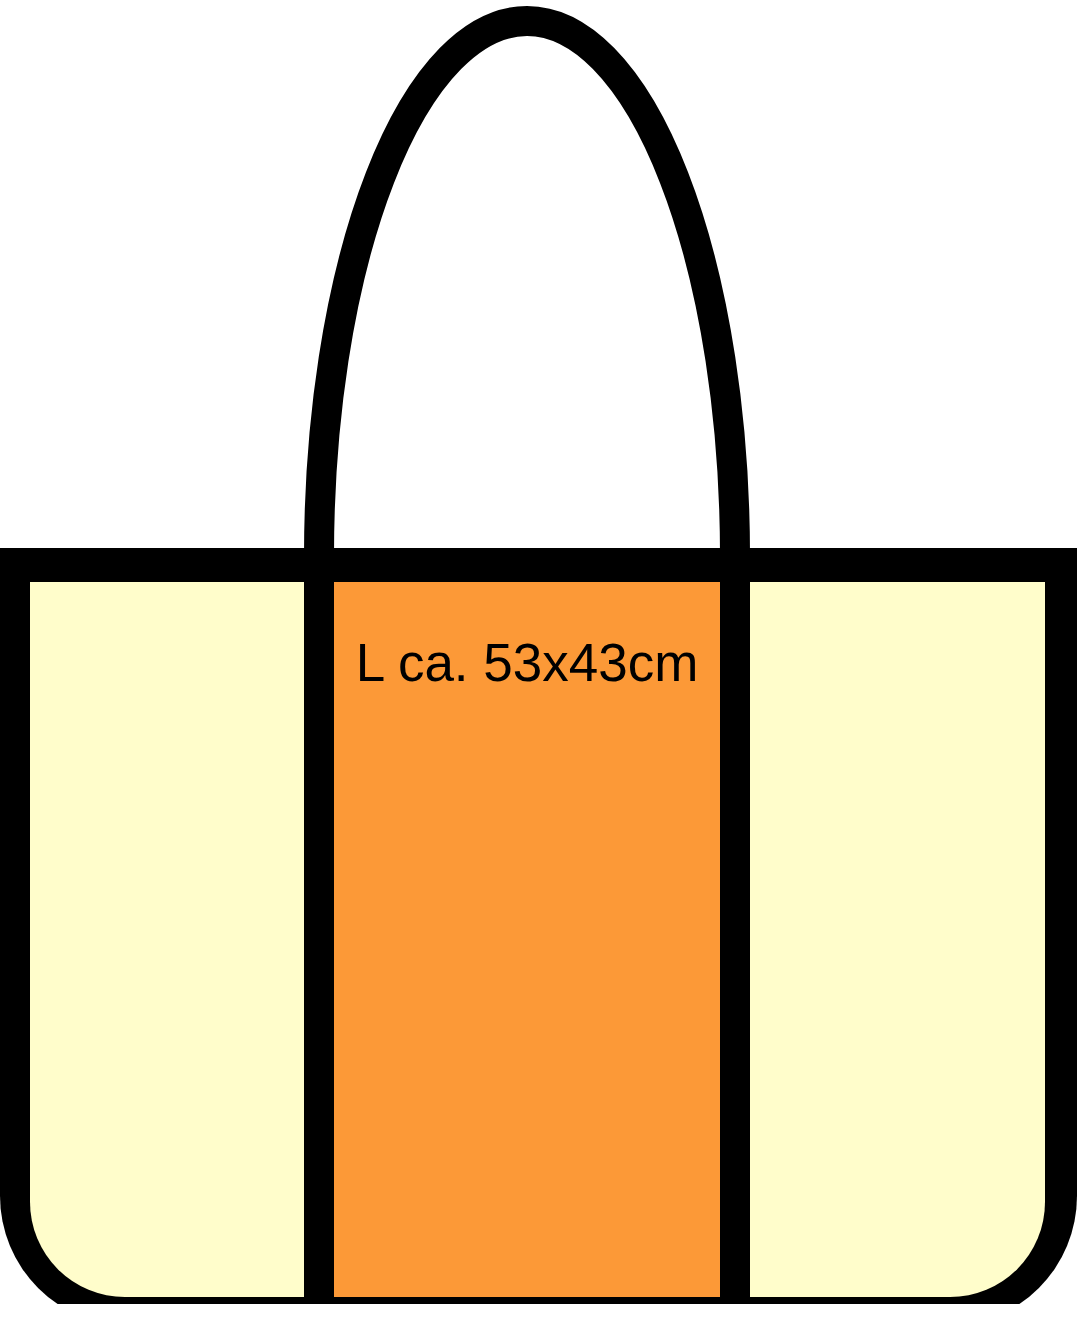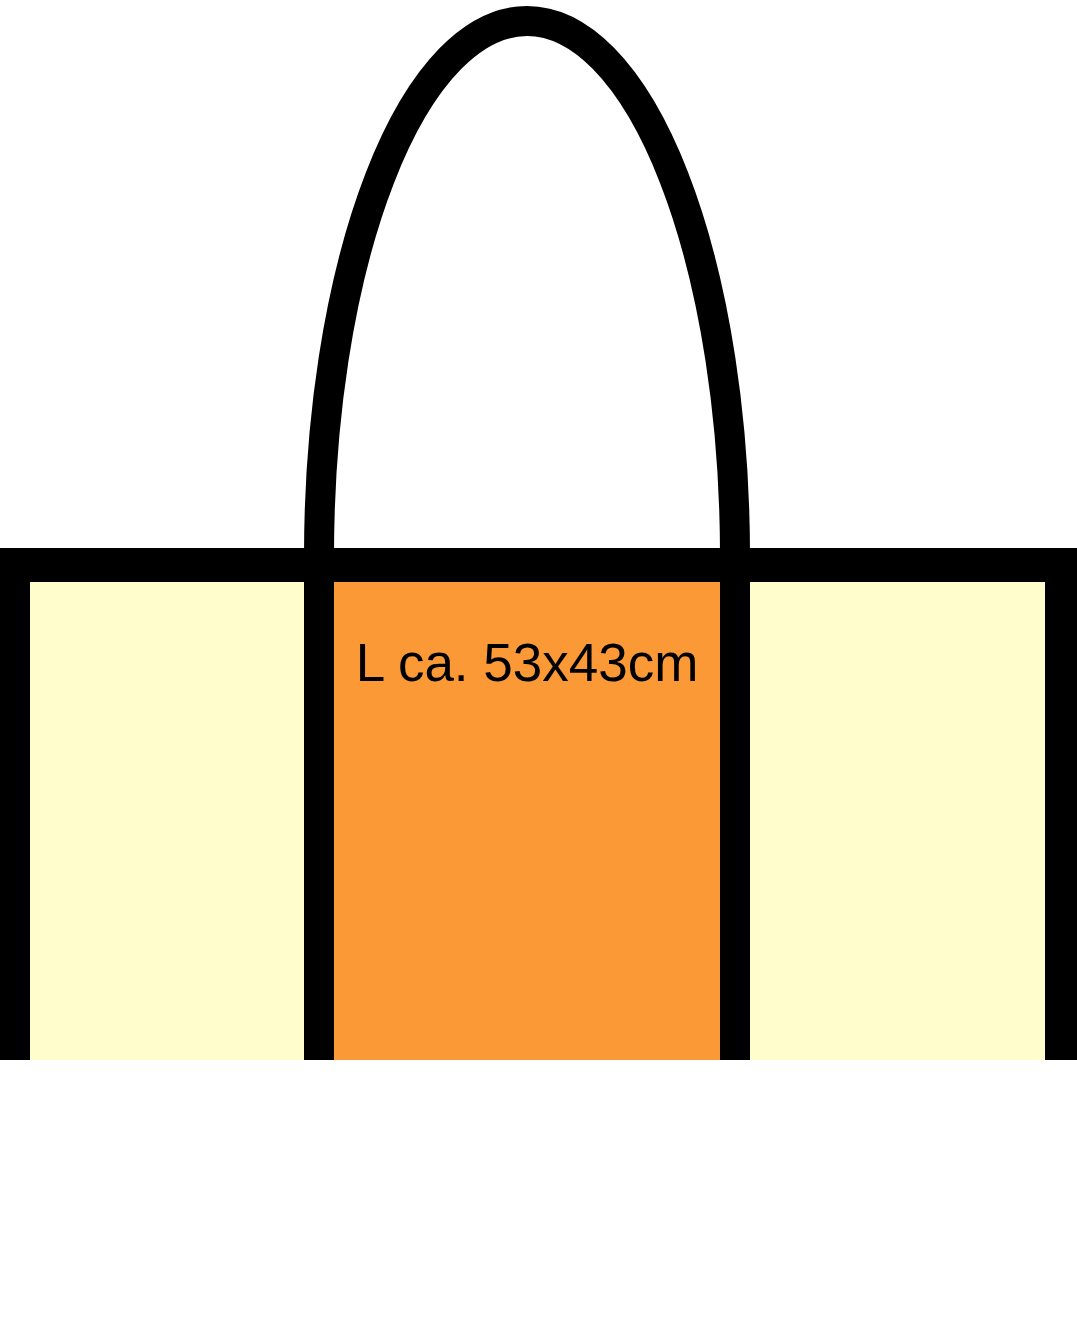--- a/index.html
+++ b/index.html
@@ -4,21 +4,21 @@
 <style>
   html, body {
     margin: 0;
     padding: 0;
     background: #FFFFFF;
     font-family: "Liberation Sans", sans-serif;
   }
   .stage {
     position: relative;
     width: 1077px;
-    height: 1060px;
+    height: 1304px;
     background: #FFFFFF;
     overflow: hidden;
   }
   .stage svg {
     display: block;
     width: 1077px;
     height: 1328px;
   }
   .size-label {
     font-family: "Liberation Sans", sans-serif;

